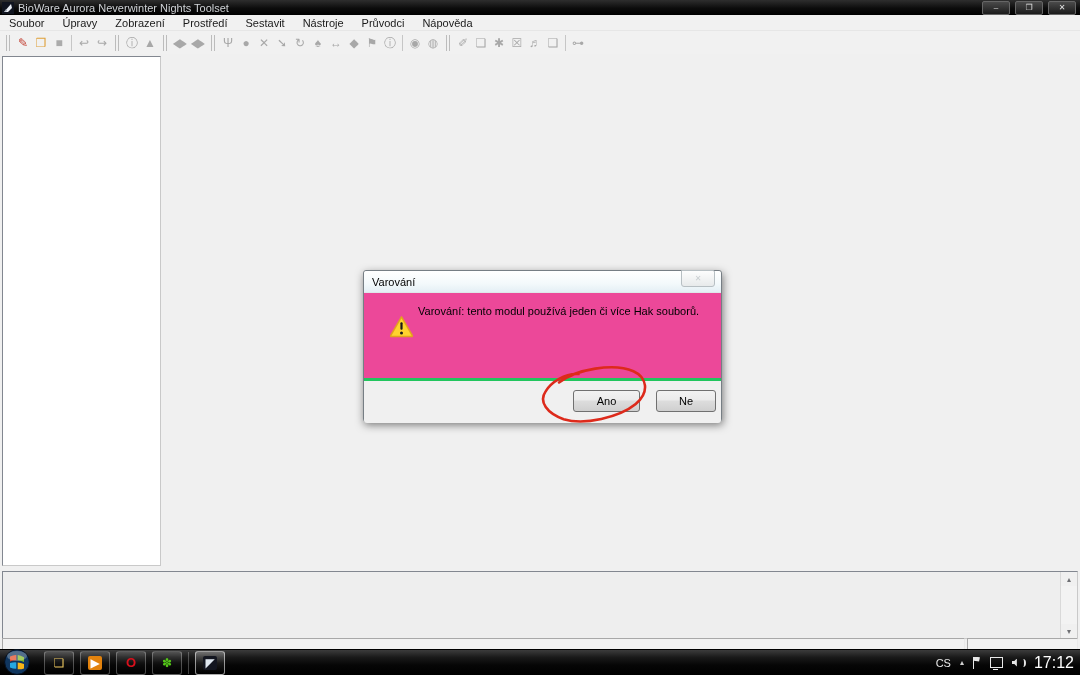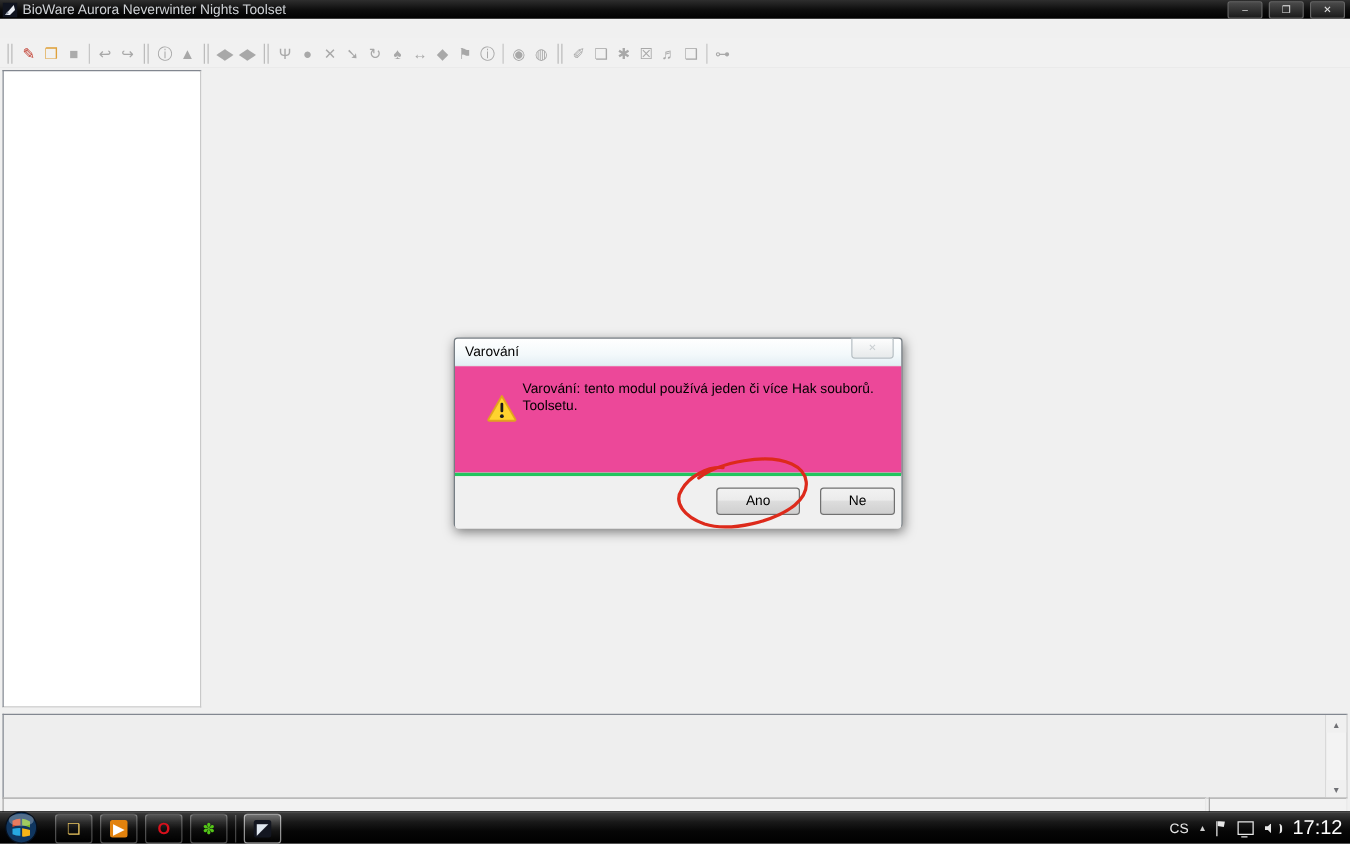--- a/index.html
+++ b/index.html
@@ -119,20 +119,31 @@
       </svg>
     </span>
     <span class="titletext">BioWare Aurora Neverwinter Nights Toolset</span>
     <span class="winbtns">
       <span class="wbtn">–</span>
       <span class="wbtn">❐</span>
       <span class="wbtn">✕</span>
     </span>
   </div>
 
+  <div class="menubar">
+
+  <span class="menu-item">Soubor</span>
+      <span class="menu-item">Úpravy</span>
+      <span class="menu-item">Zobrazení</span>
+      <span class="menu-item">Prostředí</span>
+      <span class="menu-item">Sestavit</span>
+      <span class="menu-item">Nástroje</span>
+      <span class="menu-item">Průvodci</span>
+      <span class="menu-item">Nápověda</span>
+    </div>
 
   <div class="toolbar">
 
   <span class="tb tb-grip"></span>
       <span class="tb" style="color: rgb(192, 57, 43);">✎</span>
       <span class="tb" style="color: rgb(223, 161, 59);">❒</span>
       <span class="tb" style="color: rgb(171, 171, 171);">■</span>
       <span class="tb tb-sep"></span>
       <span class="tb">↩</span>
       <span class="tb">↪</span>
@@ -189,21 +200,20 @@
     <div class="dlg-body">
       <span class="warn-icon">
         <svg width="25" height="23" viewBox="0 0 25 23">
           <path d="M12.5 1.8 L23.2 20.3 Q23.8 21.6 22.3 21.6 L2.7 21.6 Q1.2 21.6 1.8 20.3 Z" fill="#ffd32e" stroke="#e2a31e" stroke-width="1.5" stroke-linejoin="round"></path>
           <rect x="11.4" y="7.2" width="2.2" height="7.6" rx="1" fill="#1a1a1a"></rect>
           <circle cx="12.5" cy="17.9" r="1.5" fill="#1a1a1a"></circle>
         </svg>
       </span>
       <div class="dlg-msg">
         <span>Varování: tento modul používá jeden či více Hak souborů.</span>
-        <span>Toolsetu.</span>
       </div>
     </div>
     <div class="dlg-footer">
       <button class="dlg-btn yes">Ano</button>
       <button class="dlg-btn no">Ne</button>
     </div>
   </div>
 
   <svg class="annot" width="116" height="62" viewBox="0 0 116 62">
     <path d="M24 16 C 42 4, 80 0, 99 10 C 112 17, 114 32, 99 43 C 82 55, 46 61, 26 53 C 10 46, 2 34, 10 24 C 16 15, 31 7, 44 9" fill="none" stroke="#dd2a1b" stroke-width="2.6" stroke-linecap="round" transform="rotate(-4 58 31)"></path>

